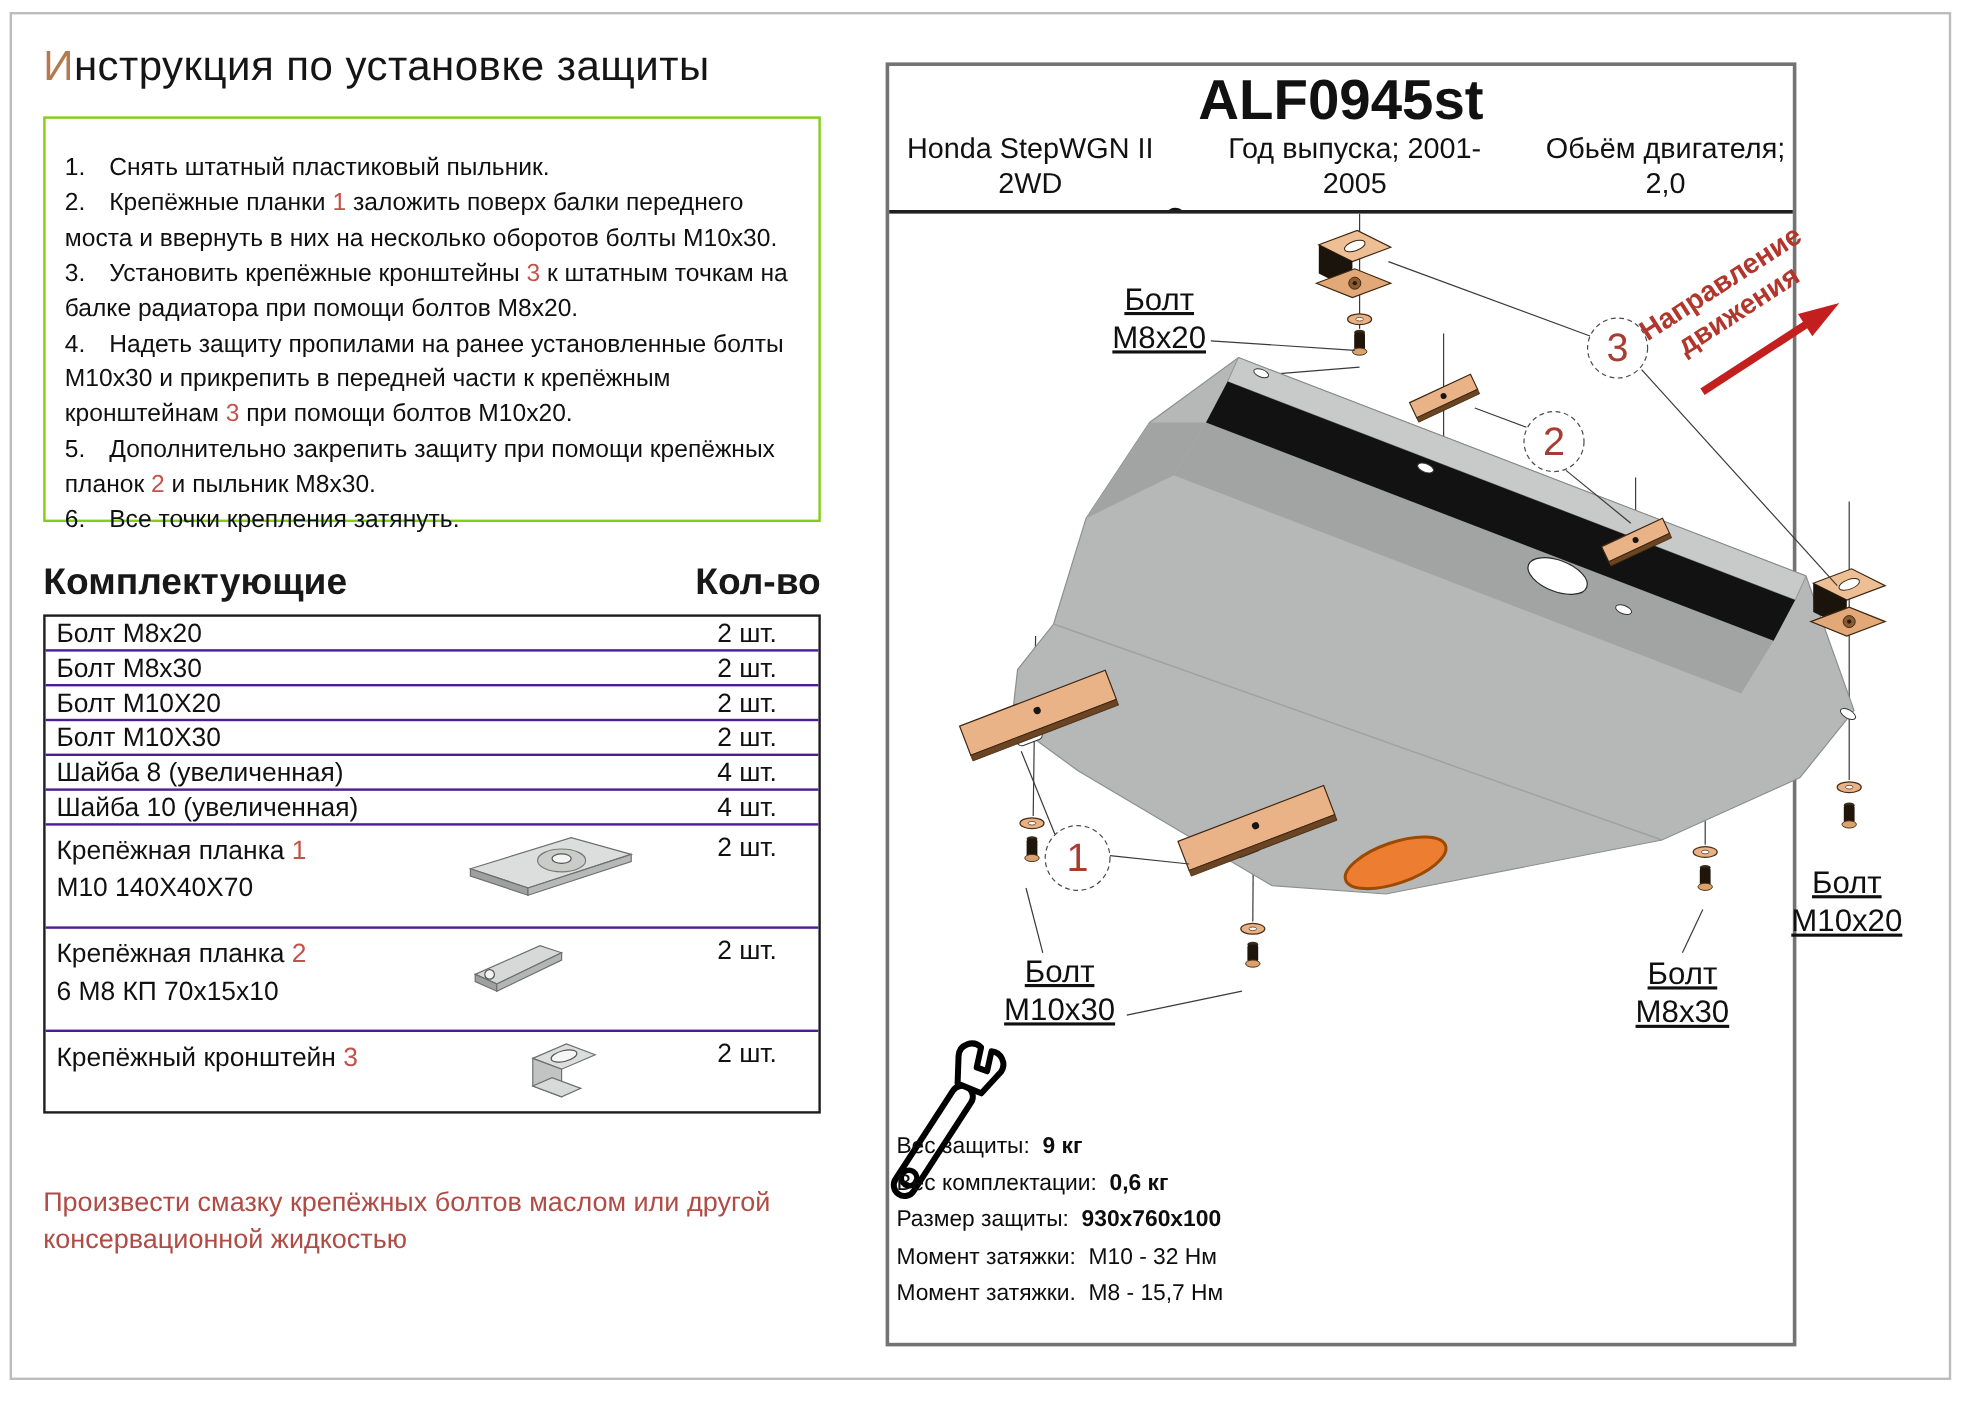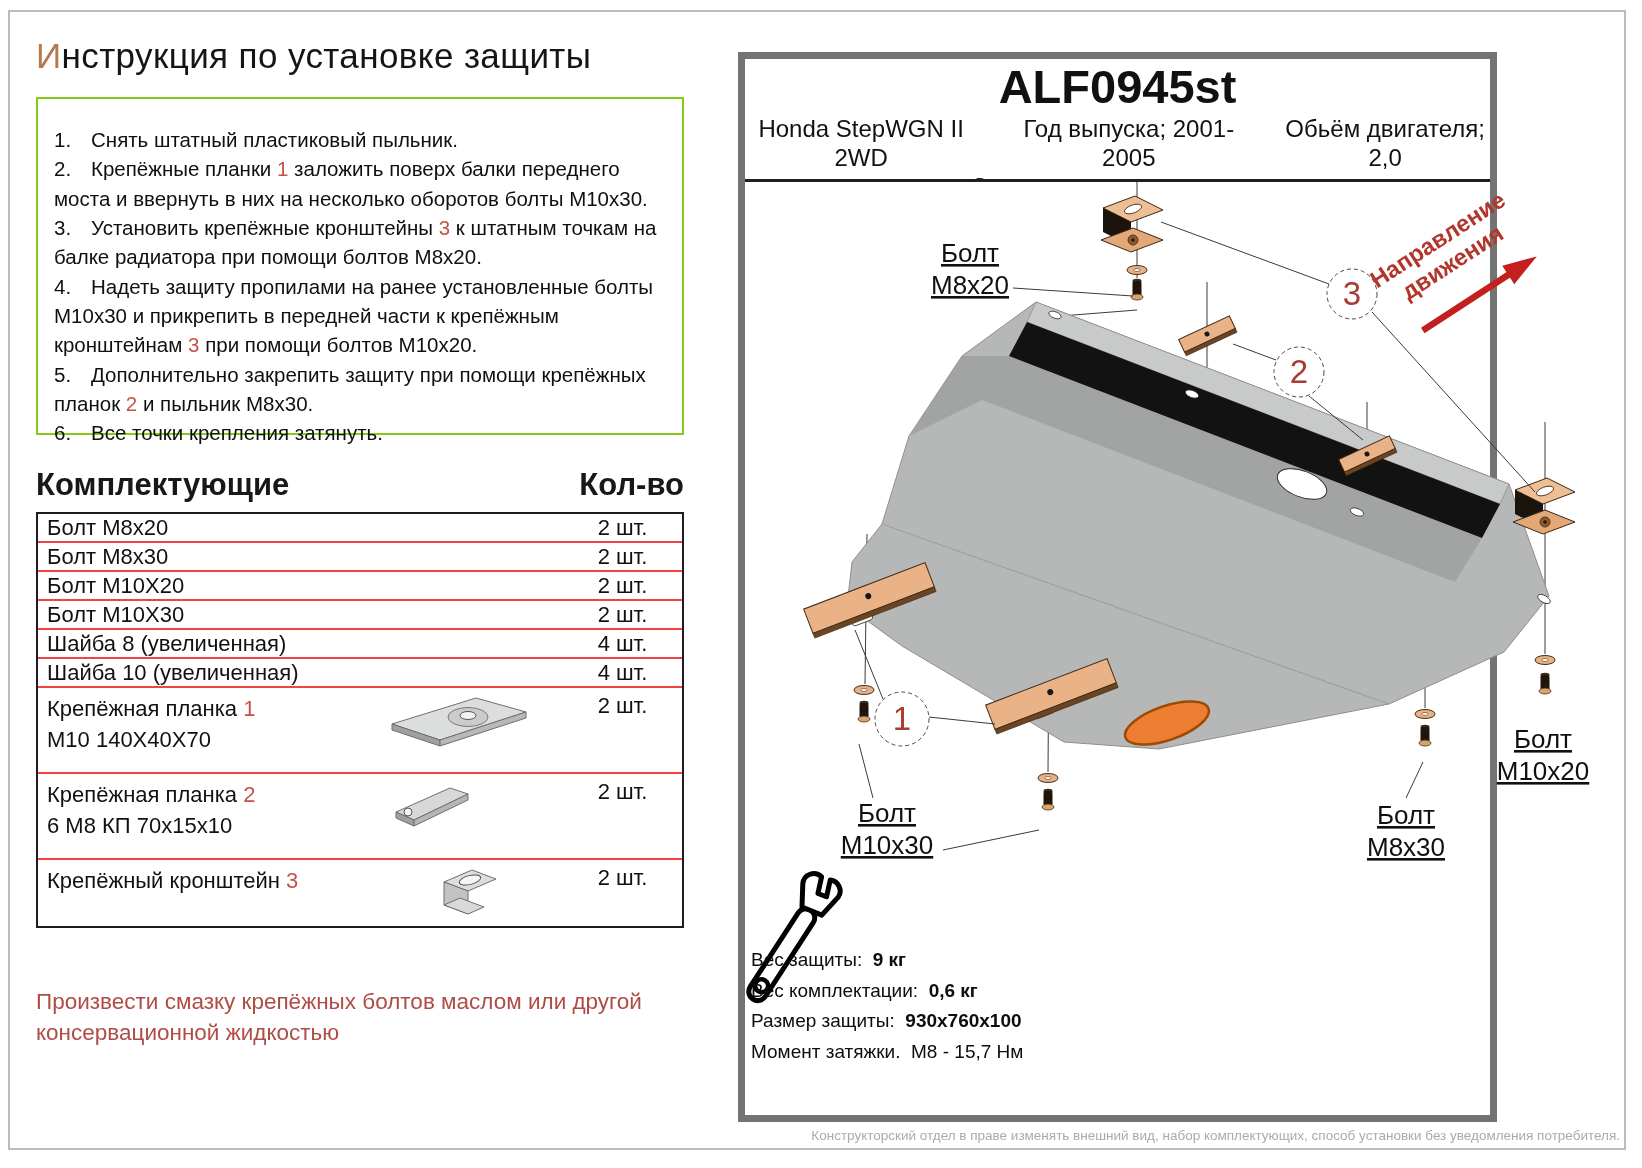--- a/index.html
+++ b/index.html
@@ -12,32 +12,32 @@
   h1.doc-title{font-size:35px;font-weight:400;margin:10px 0 0 0;color:#151515;letter-spacing:.4px;}
   h1.doc-title .initial{color:#b5794f;}
   .instructions-box{margin-top:21px;border:2px solid #84cc16;height:296px;padding:26px 12px 12px 16px;
                     font-size:20.5px;line-height:1.43;color:#101010;box-sizing:content-box;}
   .instr{margin:0;}
   .inum{display:inline-block;min-width:37px;}
   .red-ref{color:#c4524a;}
   .comp-head{display:flex;justify-content:space-between;margin-top:32px;font-size:31px;font-weight:700;color:#181818;}
   .comp-table{margin-top:9px;border:2px solid #1d1d1d;}
   .t-row{position:relative;display:flex;height:27px;align-items:center;font-size:22px;}
-  .t-row + .t-row{border-top:2px solid #ef4444;}
+  .t-row + .t-row{border-top:2px solid #4c1d95;}
   .t-row.tall{align-items:flex-start;}
   .t-name{flex:1;padding-left:9px;}
   .tall .t-name{padding-top:5px;line-height:31px;}
   .t-qty{width:119px;text-align:center;}
   .tall .t-qty{padding-top:5px;}
   .t-img{position:absolute;top:4px;left:346px;}
   .note{position:absolute;left:36px;top:986px;width:648px;text-align:left;
         font-size:22.5px;line-height:1.38;color:#b04b45;}
 
   
-  #panel{position:absolute;left:738px;top:52px;width:759px;height:1070px;border:7px solid #737373;box-sizing:border-box;}
+  #panel{position:absolute;left:738px;top:52px;width:759px;height:1070px;border:3px solid #737373;box-sizing:border-box;}
   .panel-header{height:123px;border-bottom:3px solid #1f1f1f;box-sizing:border-box;text-align:center;overflow:hidden;}
   .code{font-size:47px;font-weight:700;line-height:54px;margin-top:1px;}
   .subline{display:flex;justify-content:center;gap:36px;font-size:24px;line-height:29px;}
   .product{font-size:29px;line-height:33px;}
   .diagram-svg{position:absolute;left:0;top:123px;width:854px;height:938px;}
   #specs-block{position:absolute;left:6px;top:886px;font-size:19px;line-height:30.5px;color:#0d0d0d;}
   .spec-line .b{font-weight:700;}
   .page-footer{position:absolute;right:22px;top:1128px;width:1000px;text-align:right;
                font-size:13.5px;color:#ababab;}
 
@@ -319,18 +319,18 @@
         <rect x="-9" y="-14" width="18" height="106" rx="9" fill="#fff" stroke="#000" stroke-width="5"></rect>
         <path d="M -9,-12 L -21,-32 A 11 11 0 0 1 -9,-48 L -3,-32 L 6,-34 L 0,-50 A 11 11 0 0 1 16,-40 L 12,-16 Z" fill="#fff" stroke="#000" stroke-width="5" stroke-linejoin="round"></path>
         <circle cx="0" cy="76" r="6.5" fill="#fff" stroke="#000" stroke-width="4.5"></circle>
       </g>
     </svg>
 
     <div id="specs-block">
         <div class="spec-line"><span>Вес защиты:&nbsp; </span><span class="b">9 кг</span></div>
         <div class="spec-line"><span>Вес комплектации:&nbsp; </span><span class="b">0,6 кг</span></div>
         <div class="spec-line"><span>Размер защиты:&nbsp; </span><span class="b">930х760х100</span></div>
+        <div class="spec-line"><span>Момент затяжки:&nbsp; </span><span>М10 - 32 Нм</span></div>
         <div class="spec-line"><span>Момент затяжки.&nbsp; </span><span>М8 - 15,7 Нм</span></div>
       </div>
   </div>
 
-  <div class="page-footer">Конструкторский отдел в праве изменять внешний вид, набор комплектующих, способ установки без уведомления потребителя.</div>
 </div>
 
 </body></html>

